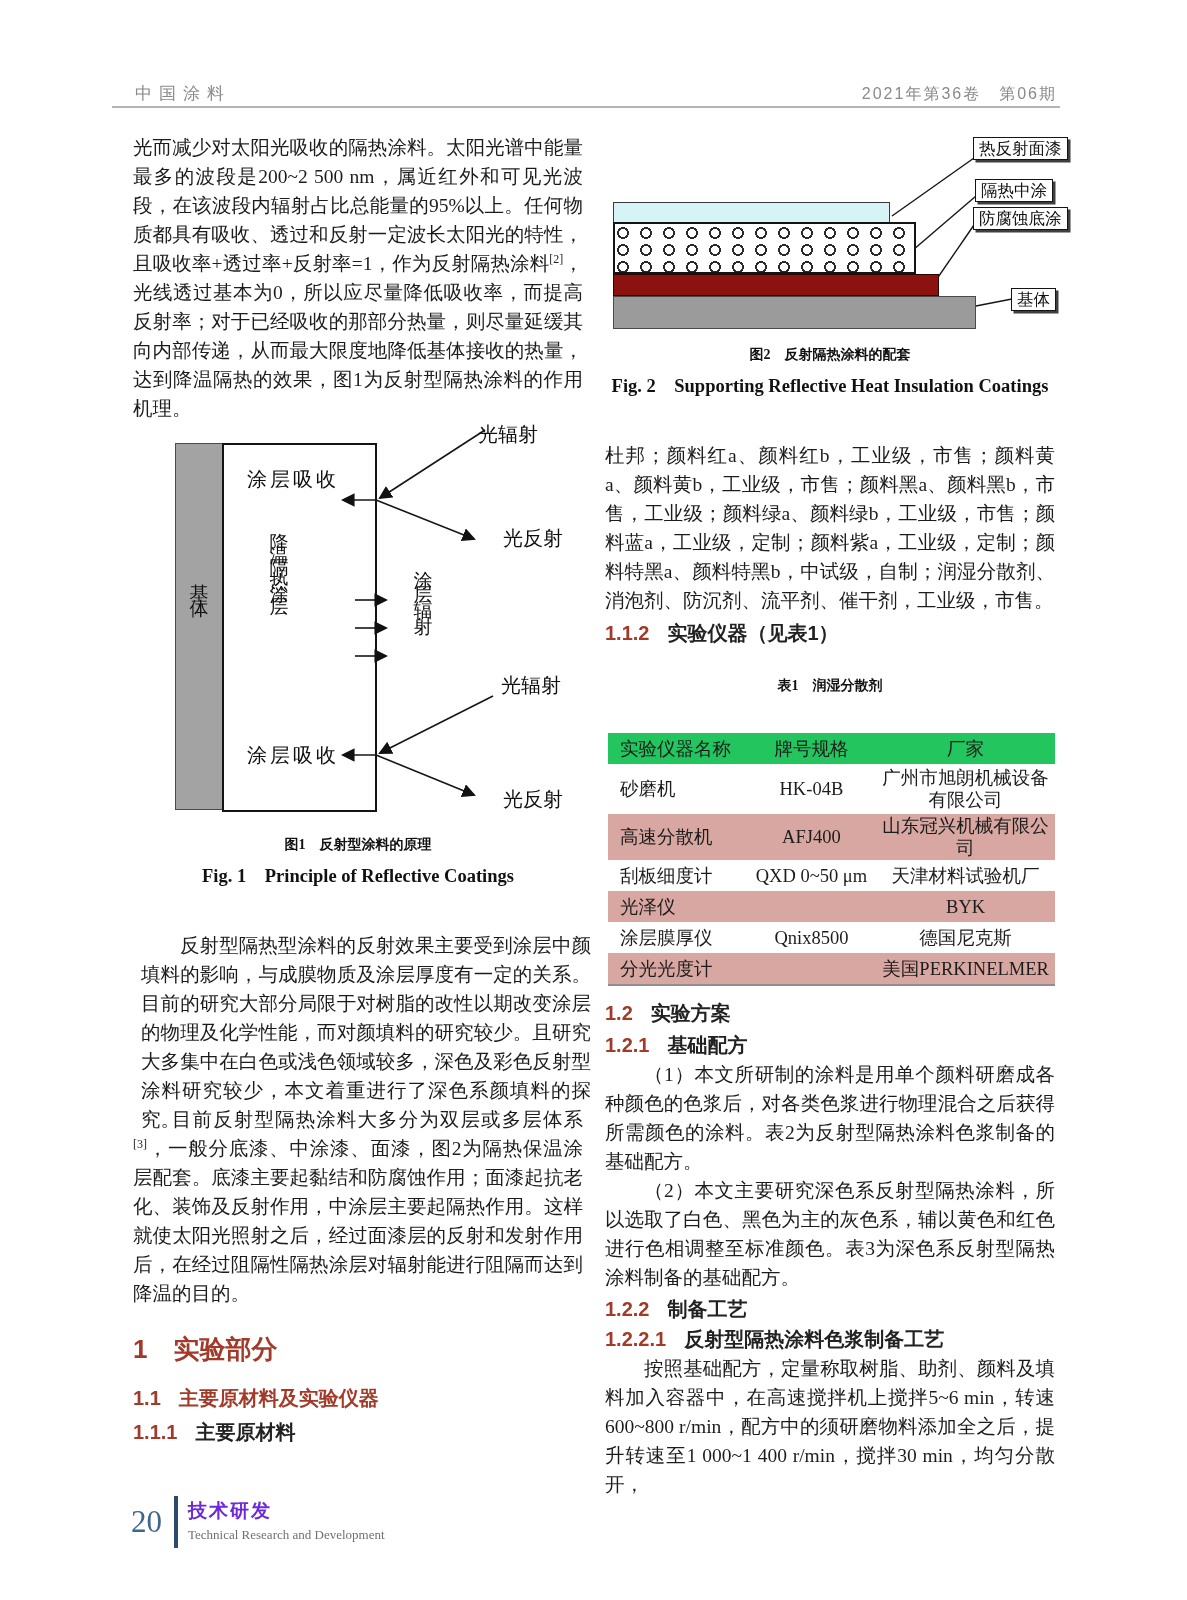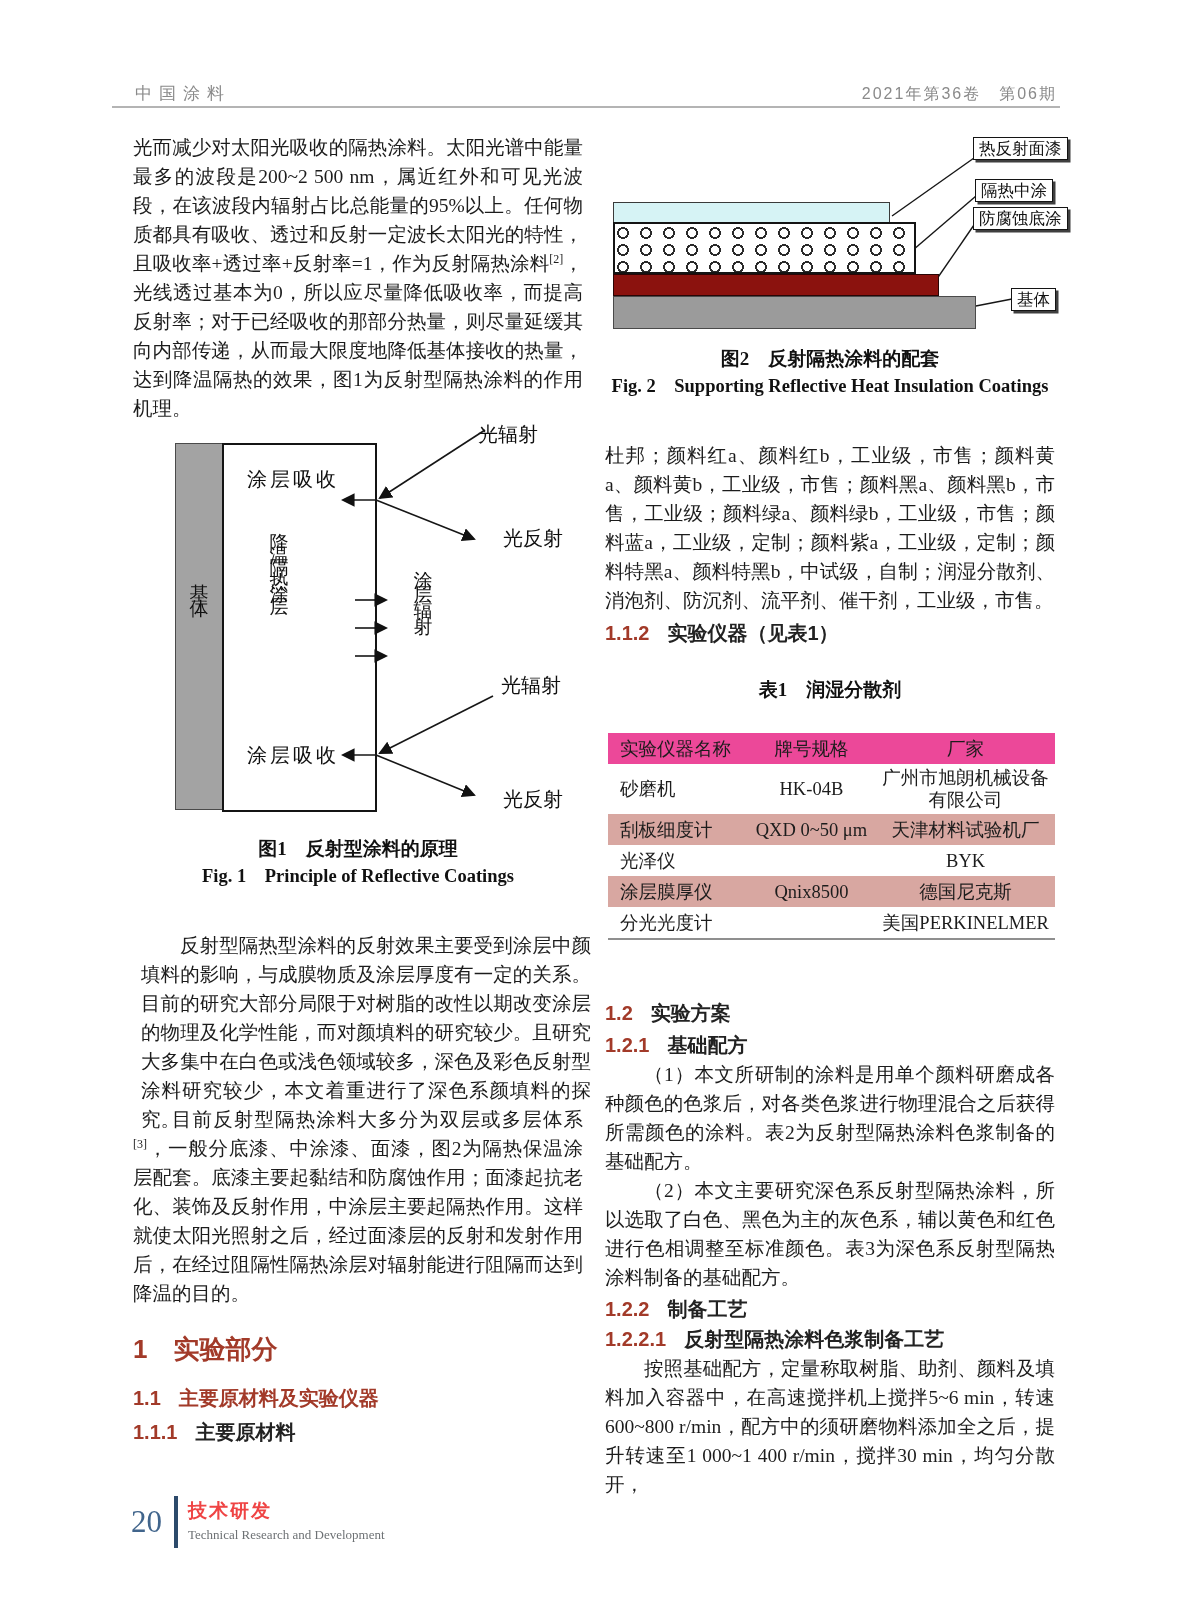--- a/index.html
+++ b/index.html
@@ -20,21 +20,21 @@
   
   .h1-line{font-family:"Liberation Sans","DejaVu Sans",sans-serif;font-size:26px;font-weight:bold;color:#a23a29;}
   .h1-line .t{margin-left:26px;}
   .h2-line{font-family:"Liberation Sans","DejaVu Sans",sans-serif;font-size:20px;font-weight:bold;}
   .h2-line .n{color:#a23a29;}
   .h2-line .t{margin-left:18px;}
   .red-t .t{color:#a23a29;}
   .blk-t .t{color:#222;}
 
   
-  .cap-cn{width:450px;text-align:center;font-size:19px;font-weight:bold;color:#111;}
+  .cap-cn{width:450px;text-align:center;font-size:14px;font-weight:bold;color:#111;}
   .cap-en{width:450px;text-align:center;font-size:18.5px;font-weight:bold;color:#111;font-family:"Liberation Serif","DejaVu Serif",serif;}
 
   
   .fig1{width:400px;height:412px;}
   .fig1 .bar{position:absolute;left:2px;top:23px;width:47px;height:365px;background:#a3a3a3;border:1px solid #4a4a4a;}
   .fig1 .box{position:absolute;left:49px;top:23px;width:151px;height:365px;background:#fff;border:2px solid #141414;}
   .fig1-label{position:absolute;font-size:20px;color:#101010;white-space:nowrap;}
   .vtext{position:absolute;writing-mode:vertical-rl;text-orientation:upright;font-size:19px;color:#101010;}
   .fig1-svg{position:absolute;left:0;top:0;}
 
@@ -46,32 +46,32 @@
     background-image:radial-gradient(circle at 8px 9px,#ffffff 0 4.2px,#2a2a2a 4.2px 6px,transparent 6px);
     background-size:23px 17px;}
   .lay-red{left:8px;top:144px;width:326px;height:22px;background:#8b120e;border:1px solid #2a0505;}
   .lay-gray{left:8px;top:166px;width:363px;height:33px;background:#9b9b9b;border:1px solid #4a4a4a;}
   .fig2-tag{position:absolute;box-sizing:border-box;background:#fff;border:1.5px solid #141414;box-shadow:2.5px 2.5px 0 #3f3f3f;
     font-size:16.5px;color:#101010;text-align:center;line-height:21px;white-space:nowrap;padding:0 5px;}
   .fig2-svg{position:absolute;left:0;top:0;}
 
   
   .tbl{border-collapse:collapse;width:447px;font-size:18.5px;color:#1c1c1c;border-bottom:2px solid #8f8f8f;}
-  .tbl th{background:#ec4899;font-weight:normal;height:29px;}
+  .tbl th{background:#22c55e;font-weight:normal;height:29px;}
   .tbl td,.tbl th{padding:1px 4px;vertical-align:middle;}
   .tbl td{height:29px;text-align:center;line-height:22px;}
   .tbl td:first-child,.tbl th:first-child{text-align:left;padding-left:12px;}
   .tbl tbody tr:nth-child(even){background:#d8a7a1;}
   .tbl tbody tr.tall td{height:48px;}
 
   
   .footer{display:flex;align-items:stretch;}
   .pgnum{font-size:31px;color:#41658c;margin-right:12px;align-self:center;font-family:"Liberation Serif","DejaVu Serif",serif;}
   .fcol{border-left:4px solid #2c4a6b;padding-left:10px;padding-top:2px;}
-  .fcn{font-size:19px;font-weight:bold;color:#ef4444;font-family:Liberation Mono, monospace;letter-spacing:2px;}
+  .fcn{font-size:19px;font-weight:bold;color:#6d28d9;font-family:Liberation Mono, monospace;letter-spacing:2px;}
   .fen{font-size:13px;color:#6d7174;margin-top:3px;font-family:"Liberation Serif","DejaVu Serif",serif;}
 </style>
 </head>
 <body>
 
 <div class="page">
 
   <div class="abs hdr-journal" style="left:135px;top:82px;">中国涂料</div>
   <div class="abs hdr-issue" style="top:84px;right:130px;">2021年第36卷　第06期</div>
   <div class="abs hdr-rule" style="left:112px;top:106px;width:948px;"></div>
@@ -172,20 +172,25 @@
         <th>厂家</th>
       </tr>
     </thead>
     <tbody>
       <tr class="tall">
         <td>砂磨机</td>
         <td>HK-04B</td>
         <td>广州市旭朗机械设备有限公司</td>
       </tr>
       <tr>
+        <td>高速分散机</td>
+        <td>AFJ400</td>
+        <td>山东冠兴机械有限公司</td>
+      </tr>
+      <tr>
         <td>刮板细度计</td>
         <td>QXD 0~50 μm</td>
         <td>天津材料试验机厂</td>
       </tr>
       <tr>
         <td>光泽仪</td>
         <td></td>
         <td>BYK</td>
       </tr>
       <tr>

